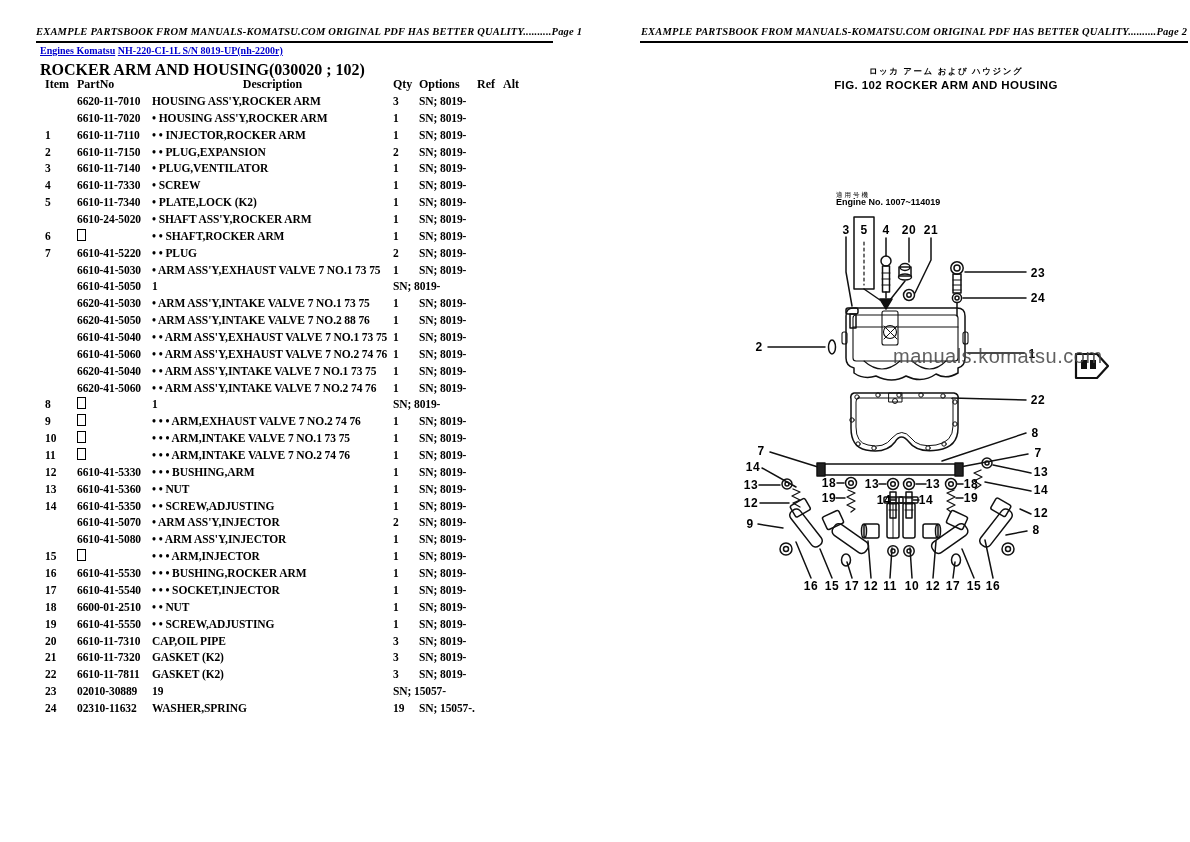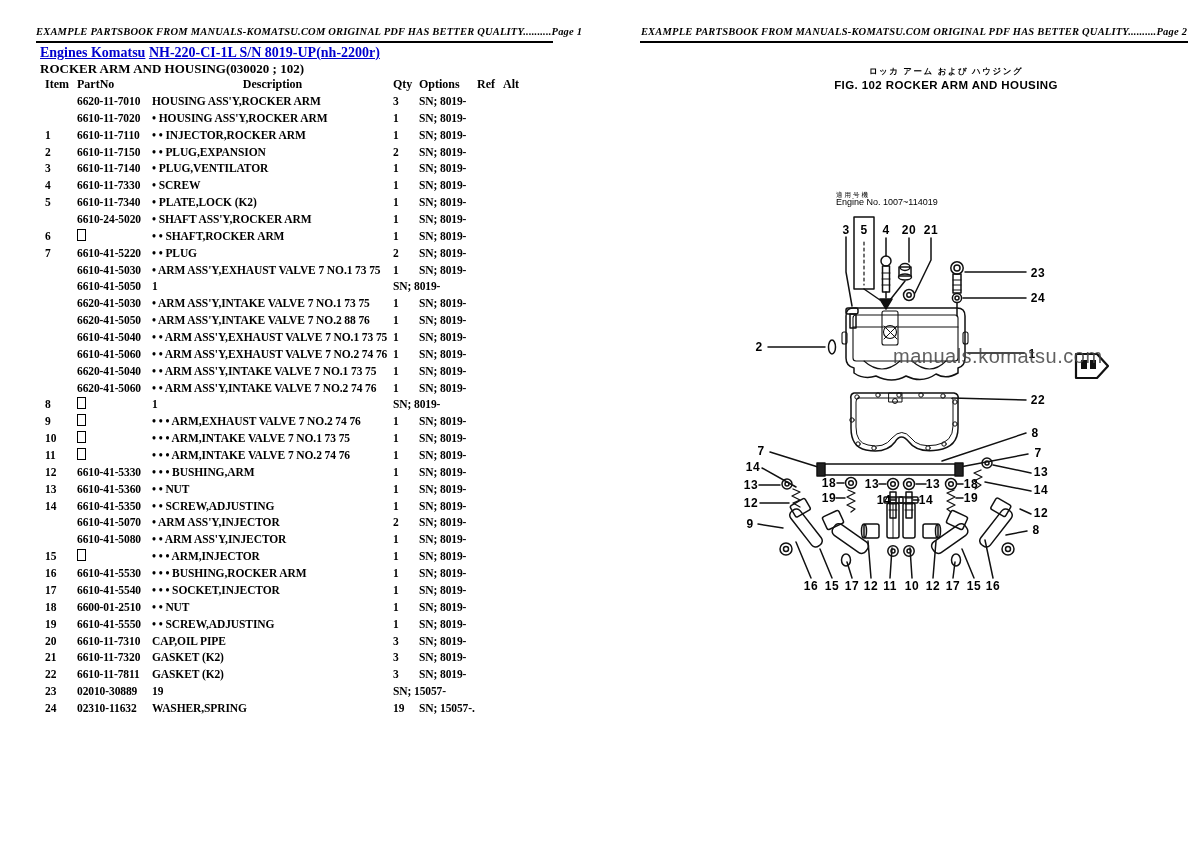--- a/index.html
+++ b/index.html
@@ -7,44 +7,44 @@
        font-family:"Liberation Serif",serif;color:#000;}
 
   
   .hdr{position:absolute;top:26px;height:15px;border-bottom:2px solid #000;
        font-style:italic;font-weight:bold;font-size:10.5px;text-align:center;
        white-space:nowrap;letter-spacing:.2px;}
   #hdr-left{left:36px;width:517px;}
   #hdr-right{left:640px;width:548px;}
 
   
-  .link-line{position:absolute;left:40px;top:45px;font-weight:bold;font-size:14px;white-space:nowrap;}
+  .link-line{position:absolute;left:40px;top:45px;font-weight:bold;font-size:10px;white-space:nowrap;}
   .link-line a{text-decoration:underline;cursor:pointer;}
-  .page-title{position:absolute;left:40px;top:61px;font-weight:bold;font-size:13px;white-space:nowrap;}
+  .page-title{position:absolute;left:40px;top:61px;font-weight:bold;font-size:16px;white-space:nowrap;}
 
   .tbl-head{position:absolute;left:45px;top:77px;display:grid;
             grid-template-columns:32px 75px 241px 26px 58px 26px 30px;
             font-weight:bold;font-size:12px;white-space:nowrap;}
   .tbl-head .c-desc{text-align:center;}
 
   #table-rows{position:absolute;left:45px;top:93px;}
   .row{display:grid;grid-template-columns:32px 75px 241px 26px 130px;
        height:16.87px;line-height:16.87px;font-weight:bold;font-size:11.5px;
        white-space:nowrap;letter-spacing:-.1px;}
   .pbox{display:inline-block;width:7px;height:10px;border:1.2px solid #000;vertical-align:-1px;}
 
   
   .fig-title{position:absolute;left:818px;top:55px;width:256px;text-align:center;
              font-family:"Liberation Sans",sans-serif;font-weight:bold;margin-top:11px;}
   .fig-title .jp{font-size:8.5px;letter-spacing:1.5px;display:block;}
   .fig-title .en{font-size:11.5px;letter-spacing:.4px;display:block;margin-top:1px;}
 
   .engine-note{position:absolute;left:836px;top:191px;font-family:"Liberation Sans",sans-serif;line-height:1.1;}
   .engine-note .jp{font-size:6.5px;letter-spacing:2px;display:block;}
-  .engine-note .en{font-size:9px;font-weight:normal;display:block;}
+  .engine-note .en{font-size:9px;font-weight:bold;display:block;}
 
   .watermark{position:absolute;left:893px;top:345px;font-family:"Liberation Sans",sans-serif;
              font-size:20px;letter-spacing:.5px;opacity:.85;white-space:nowrap;}
 
   #diagram-svg{position:absolute;left:0;top:0;}
   #callouts .callout{position:absolute;transform:translate(-50%,-50%);
              font-family:"Liberation Sans",sans-serif;font-weight:bold;font-size:12px;
              letter-spacing:.5px;white-space:nowrap;}
 </style>
 </head>

